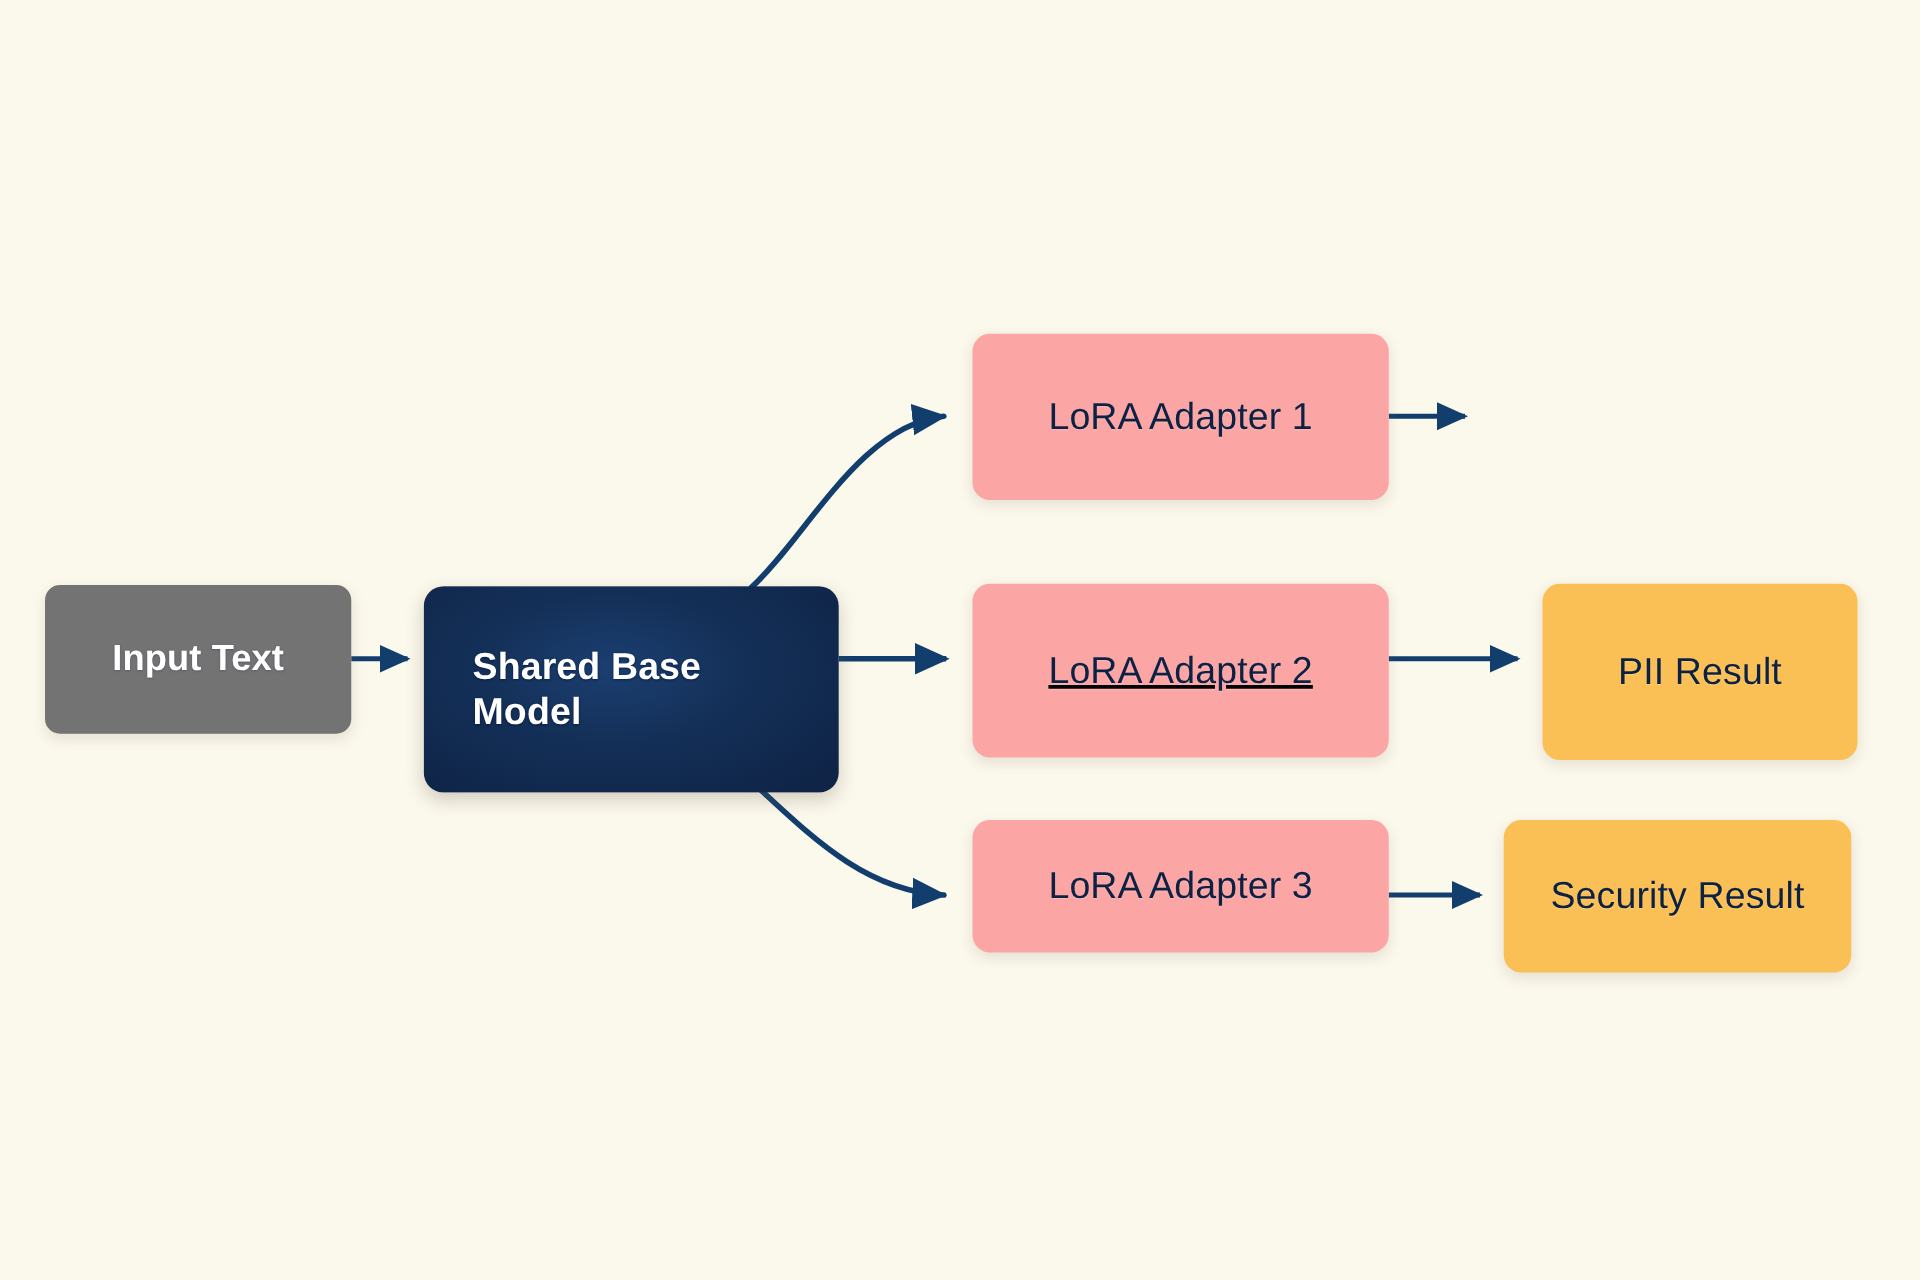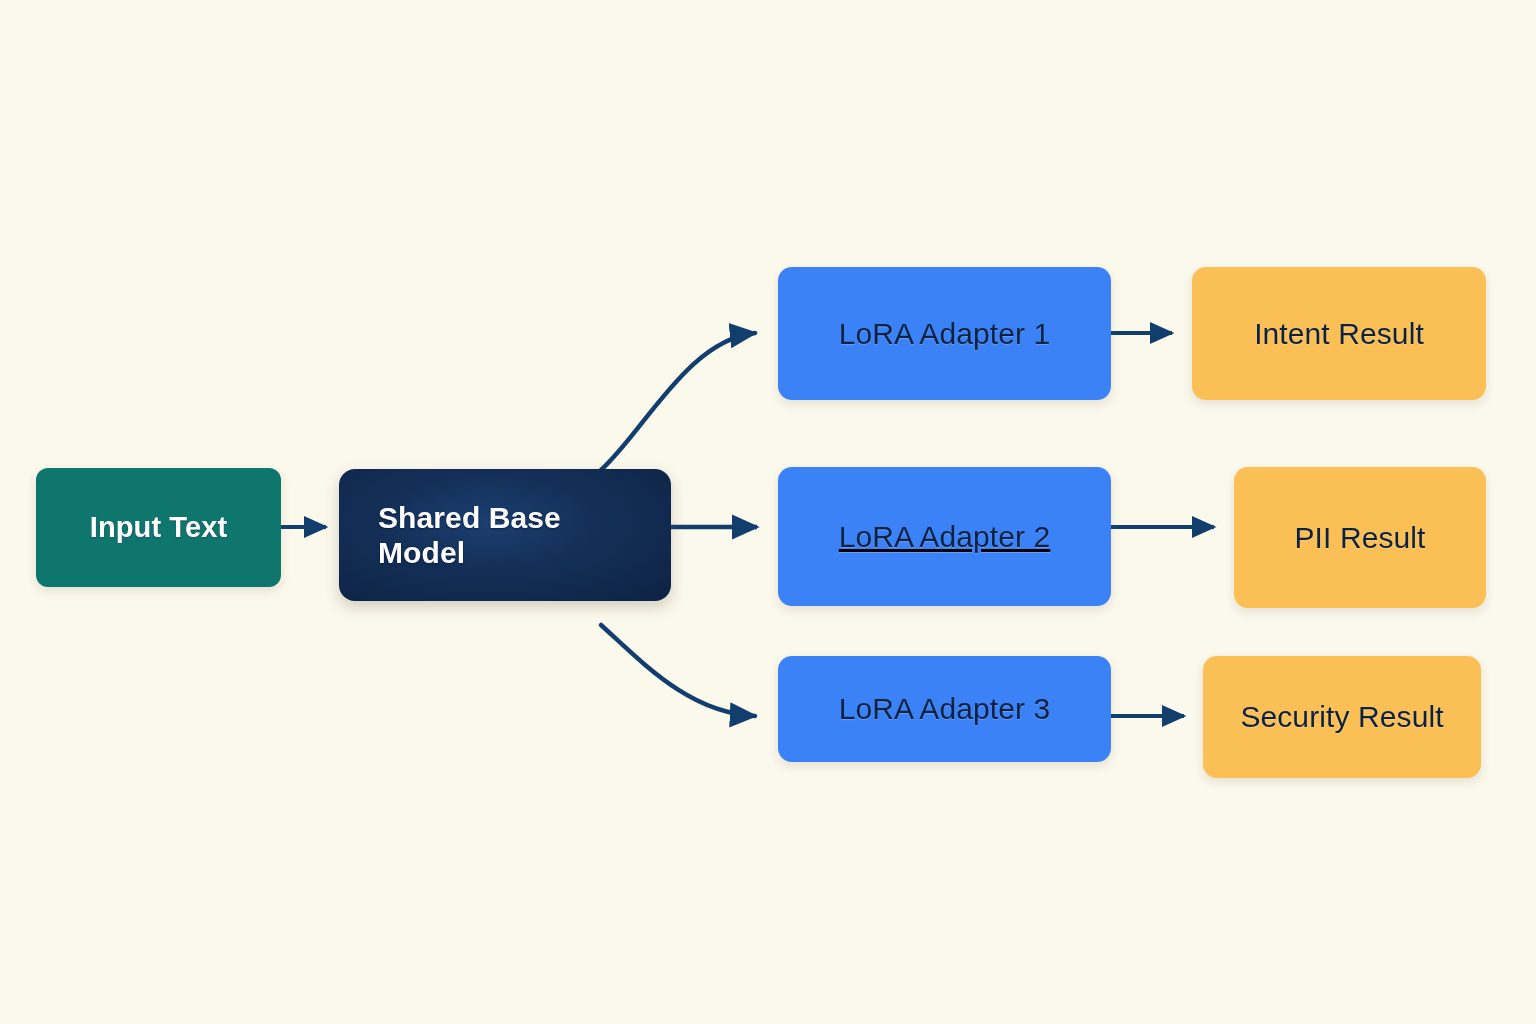--- a/index.html
+++ b/index.html
@@ -42,57 +42,57 @@
     white-space: pre-line;
     letter-spacing: 0.1px;
   }
 
   
   .node.input {
     left: 36px;
     top: 468px;
     width: 245px;
     height: 119px;
-    background: #0f766e;
+    background: #737373;
     justify-content: center;
     border-radius: 12px;
   }
   .node.input .node-label {
     color: #FFFFFF;
     font-size: 29px;
     font-weight: 600;
     text-align: center;
     text-shadow: 0 1px 2px rgba(60, 30, 100, 0.35);
   }
 
   
   .node.base {
     left: 339px;
     top: 469px;
     width: 332px;
-    height: 132px;
+    height: 165px;
     background: radial-gradient(ellipse at 45% 40%, #1B3F71 0%, #17356199 42%, #0E2244 100%), #0F2749;
     justify-content: flex-start;
     padding-left: 39px;
     border-radius: 16px;
     box-shadow: 0 6px 14px rgba(90, 85, 60, 0.25);
   }
   .node.base .node-label {
     color: #FFFFFF;
     font-size: 30px;
     font-weight: 600;
     text-align: left;
     text-shadow: 0 1px 2px rgba(0, 10, 35, 0.55);
   }
 
   
   .node.adapter {
     left: 778px;
     width: 333px;
-    background: #3b82f6;
+    background: #fca5a5;
     justify-content: center;
     border-radius: 14px;
   }
   .node.adapter .node-label {
     color: #0D2143;
     font-size: 30px;
     font-weight: 500;
     text-align: center;
     text-shadow: 0 1px 1px rgba(255, 255, 255, 0.22);
   }
@@ -158,23 +158,20 @@
   </div>
 
   <div class="node adapter row2">
     <span class="node-label">LoRA Adapter 2</span>
   </div>
 
   <div class="node adapter row3">
     <span class="node-label">LoRA Adapter 3</span>
   </div>
 
-  <div class="node result row1">
-    <span class="node-label">Intent Result</span>
-  </div>
 
   <div class="node result row2">
     <span class="node-label">PII Result</span>
   </div>
 
   <div class="node result row3">
     <span class="node-label">Security Result</span>
   </div>
 
 </div>

